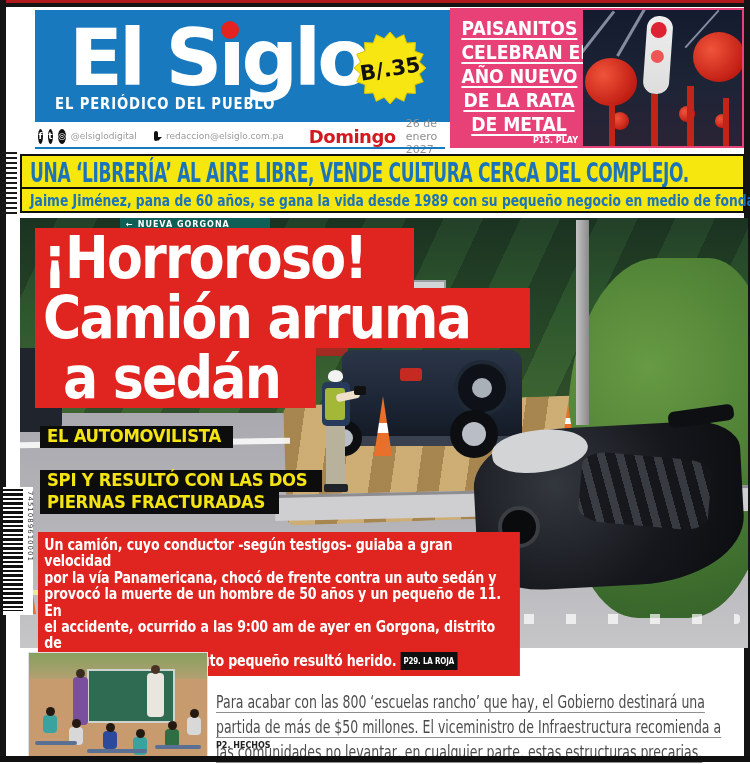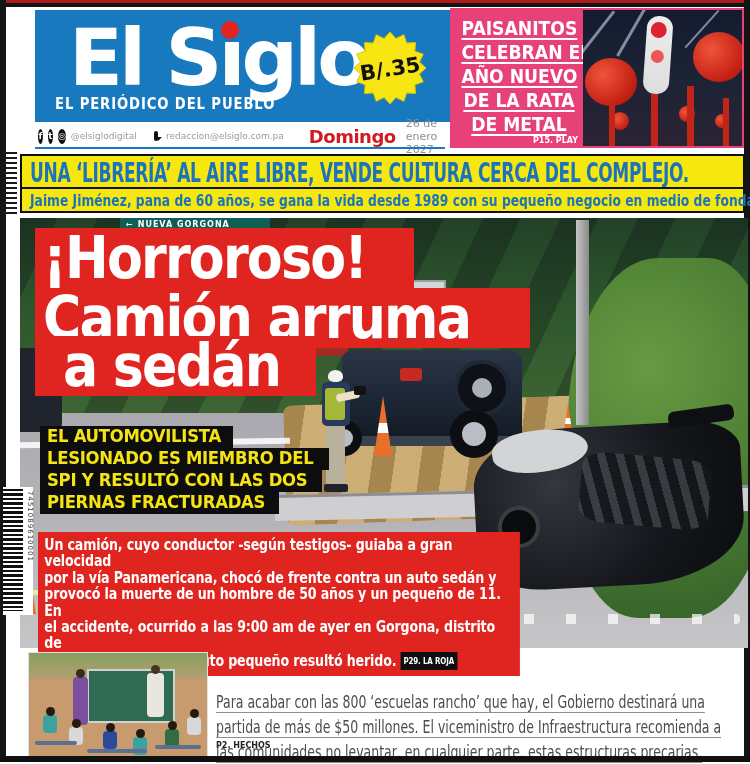--- a/index.html
+++ b/index.html
@@ -232,24 +232,23 @@
     <div class="wreck-main"></div>
     <div class="wreck-tarp"></div>
     <div class="wreck-metal"></div>
     <div class="wreck-wing"></div>
     <div class="wreck-wheel"></div>
     <div class="debris"></div>
   </div>
 
   <div class="head-block" style="top:228px; height:60px;"><span>¡Horroroso!</span></div>
   <div class="head-block" style="top:288px; height:60px;"><span>Camión arruma</span></div>
-  <div class="head-block" style="top:336px; height:60px;padding-left:28px;"><span>a sedán</span></div>
+  <div class="head-block" style="top:348px; height:60px;padding-left:28px;"><span>a sedán</span></div>
 
   <div class="deck-line" style="top:426px;"><span>EL AUTOMOVILISTA</span></div>
-  <div class="deck-line" style="top:448px;"><span>LESIONADO ES MIEMBRO DEL</span></div>
   <div class="deck-line" style="top:470px;"><span>SPI Y RESULTÓ CON LAS DOS</span></div>
   <div class="deck-line" style="top:492px;"><span>PIERNAS FRACTURADAS</span></div>
 
   <div class="body-red-wrap">
     <div class="body-red">
       <div>Un camión, cuyo conductor -según testigos- guiaba a gran velocidad</div>
       <div>por la vía Panamericana, chocó de frente contra un auto sedán y</div>
       <div>provocó la muerte de un hombre de 50 años y un pequeño de 11. En</div>
       <div>el accidente, ocurrido a las 9:00 am de ayer en Gorgona, distrito de</div>
       <div><span>Chame, el chofer del auto pequeño resultó herido.</span><span class="chip">P29. LA ROJA</span></div>

